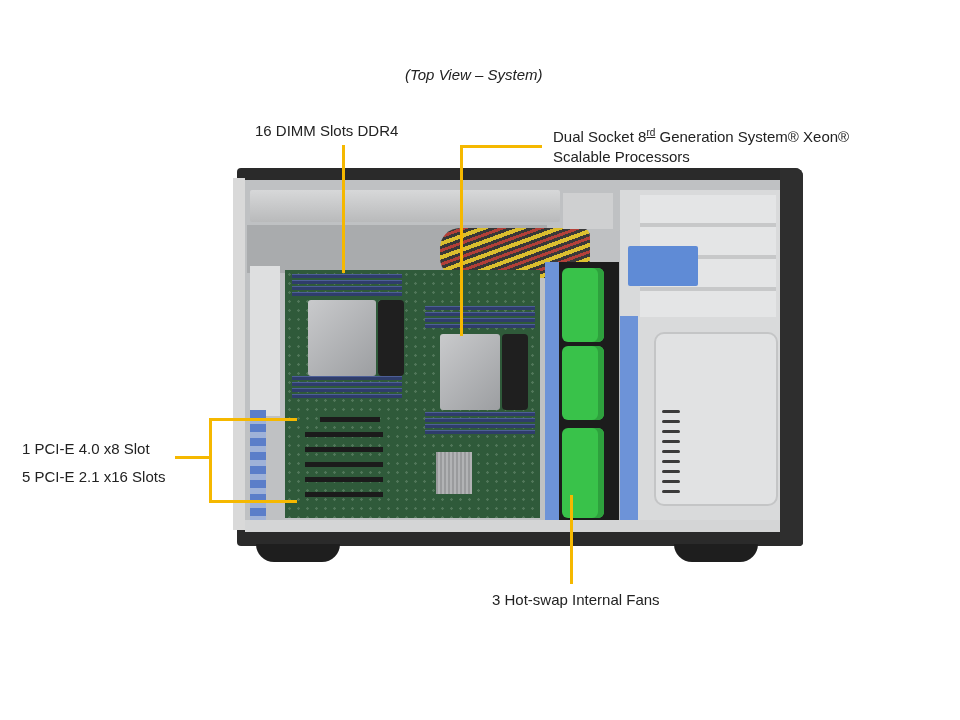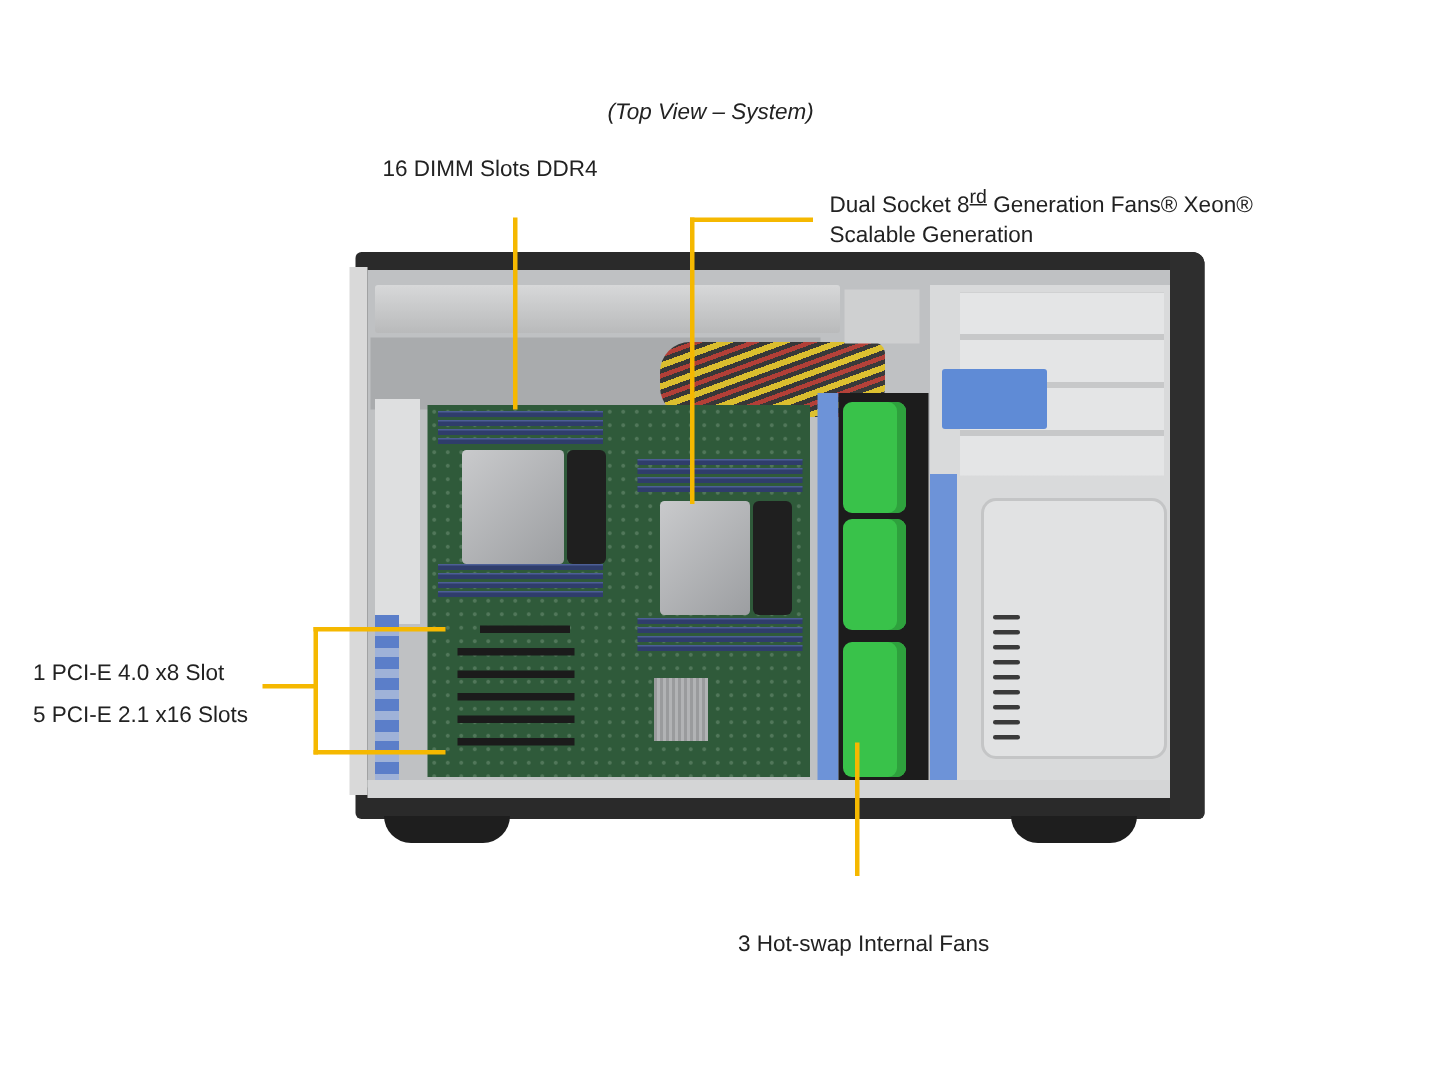--- a/index.html
+++ b/index.html
@@ -1,21 +1,21 @@
 <!DOCTYPE html>
 <html><head>
 <meta charset="utf-8">
 <style>
   html, body { margin: 0; padding: 0; background: #ffffff; }
   body { width: 960px; height: 720px; position: relative; overflow: hidden;
          font-family: "Liberation Sans", sans-serif; color: #1a1a1a; }
   .abs { position: absolute; }
   .caption { font-size: 15px; line-height: 20px; white-space: nowrap; color: #222; }
   .title { font-style: italic; font-size: 15px; color: #222; text-align: center; }
-  .sup { font-size: 13px; vertical-align: super; line-height: 0; text-decoration: underline; }
+  .sup { font-size: 10px; vertical-align: super; line-height: 0; text-decoration: underline; }
   .line { position: absolute; background: #F5B800; }
 
   
   .chassis { position: absolute; left: 237px; top: 168px; width: 566px; height: 378px;
              background: #2a2a2a; border-radius: 4px 8px 4px 4px; }
   .rear-plate { position: absolute; left: 233px; top: 178px; width: 12px; height: 352px; background: #d9d9d9; }
   .interior { position: absolute; left: 245px; top: 180px; width: 535px; height: 345px; background: #bfc1c3; }
   .bottom-rail { position: absolute; left: 245px; top: 520px; width: 535px; height: 12px; background: #d4d5d6; }
   .top-bracket { position: absolute; left: 250px; top: 190px; width: 310px; height: 32px;
                  background: linear-gradient(#d7d8d9, #b9babb); border-radius: 2px; }
@@ -123,31 +123,31 @@
   <div class="vent" style="top:470px;"></div>
   <div class="vent" style="top:480px;"></div>
   <div class="vent" style="top:490px;"></div>
   <div class="front-bezel"></div>
   <div class="bottom-rail"></div>
 
   <div class="foot" style="left:256px;"></div>
   <div class="foot" style="left:674px;"></div>
 </div>
 
-<div class="abs caption" style="left:255px; top:103px;">16 DIMM Slots DDR4</div>
+<div class="abs caption" style="left:255px; top:121px;">16 DIMM Slots DDR4</div>
 <div class="line" style="left:342px; top:145px; width:3px; height:128px;"></div>
 
 <div class="abs caption" style="left:553px; top:127px;">
-  <span>Dual Socket 8</span><span class="sup">rd</span><span> Generation Fans® Xeon®</span>
+  <span>Dual Socket 8</span><span class="sup">rd</span><span> Generation System® Xeon®</span>
 </div>
-<div class="abs caption" style="left:553px; top:147px;">Scalable Generation</div>
+<div class="abs caption" style="left:553px; top:147px;">Scalable Processors</div>
 <div class="line" style="left:460px; top:145px; width:82px; height:3px;"></div>
 <div class="line" style="left:460px; top:145px; width:3px; height:191px;"></div>
 
 <div class="abs caption" style="left:22px; top:439px;">1 PCI-E 4.0 x8 Slot</div>
 <div class="abs caption" style="left:22px; top:467px;">5 PCI-E 2.1 x16 Slots</div>
 <div class="line" style="left:175px; top:456px; width:36px; height:3px;"></div>
 <div class="line" style="left:209px; top:418px; width:3px; height:85px;"></div>
 <div class="line" style="left:209px; top:418px; width:88px; height:3px;"></div>
 <div class="line" style="left:209px; top:500px; width:88px; height:3px;"></div>
 
 <div class="line" style="left:570px; top:495px; width:3px; height:89px;"></div>
-<div class="abs caption" style="left:492px; top:590px;margin-top:30px;">3 Hot-swap Internal Fans</div>
+<div class="abs caption" style="left:492px; top:590px;">3 Hot-swap Internal Fans</div>
 
 </body></html>

